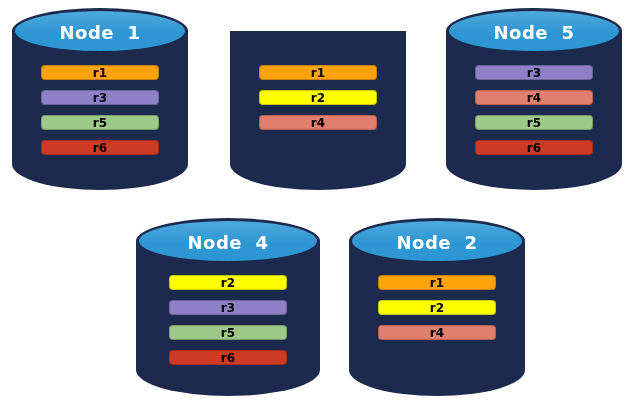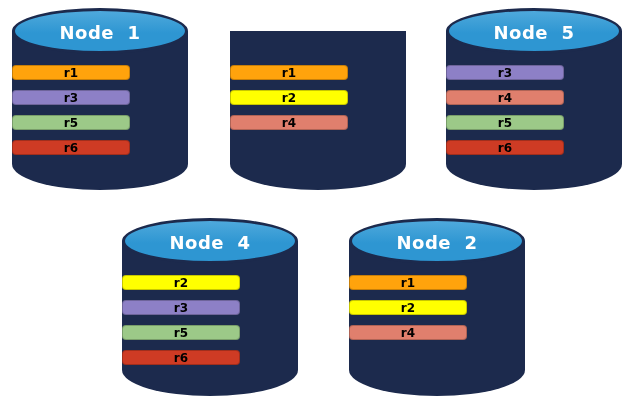--- a/index.html
+++ b/index.html
@@ -17,21 +17,21 @@
   }
   .cylinder {
     position: absolute;
     width: 176px;
     height: 182px;
   }
   
   .node-pos-0 { left: 12px;  top: 8px;   }
   .node-pos-1 { left: 230px; top: 8px;   }
   .node-pos-2 { left: 446px; top: 8px;   }
-  .node-pos-3 { left: 122px; top: 218px; height: 178px; }
+  .node-pos-3 { left: 136px; top: 218px; height: 178px; padding-left: 8px; }
   .node-pos-4 { left: 349px; top: 218px; height: 178px; }
 
   .cyl-body {
     position: absolute;
     left: 0; right: 0;
     top: 23px; bottom: 0;
     background: var(--navy);
     border-radius: 0 0 50% 50% / 0 0 26px 26px;
   }
   .cyl-top {
@@ -56,21 +56,21 @@
     letter-spacing: 0.5px;
     white-space: pre;
     margin-top: 2px;
   }
   .bars {
     position: absolute;
     left: 0; right: 0;
     top: 57px;
     display: flex;
     flex-direction: column;
-    align-items: flex-start;
+    align-items: center;
     gap: 10px;
     z-index: 3;
   }
   .bar {
     width: 118px;
     height: 15px;
     box-sizing: border-box;
     border: 1px solid rgba(0,0,0,0.22);
     border-radius: 4px;
     display: flex;

